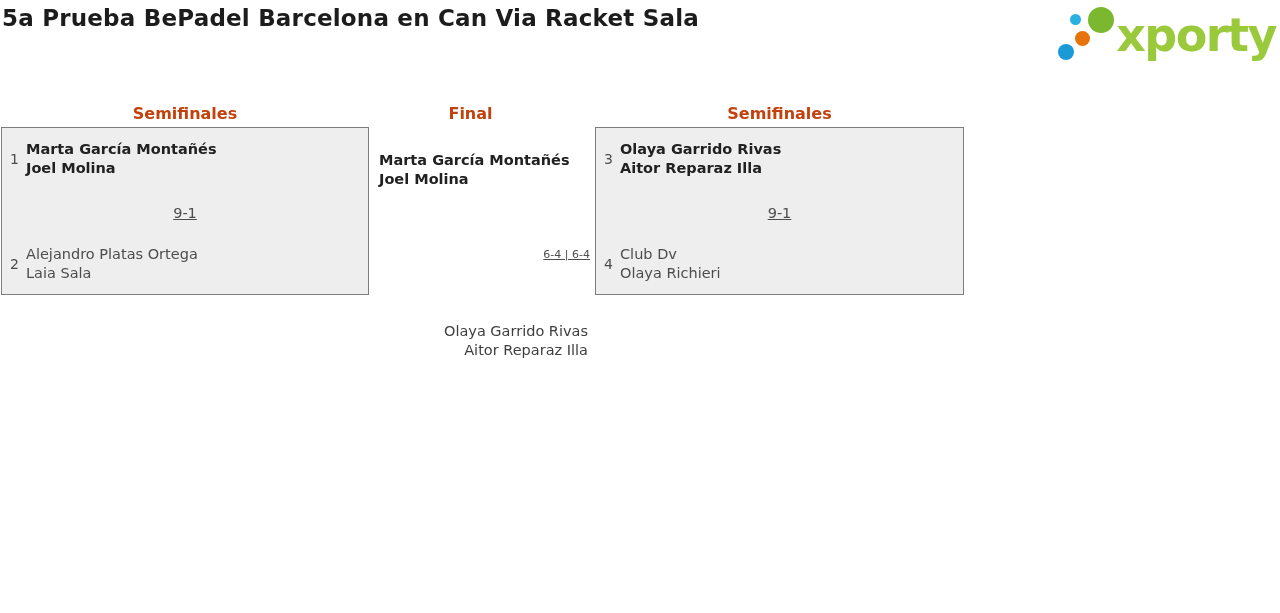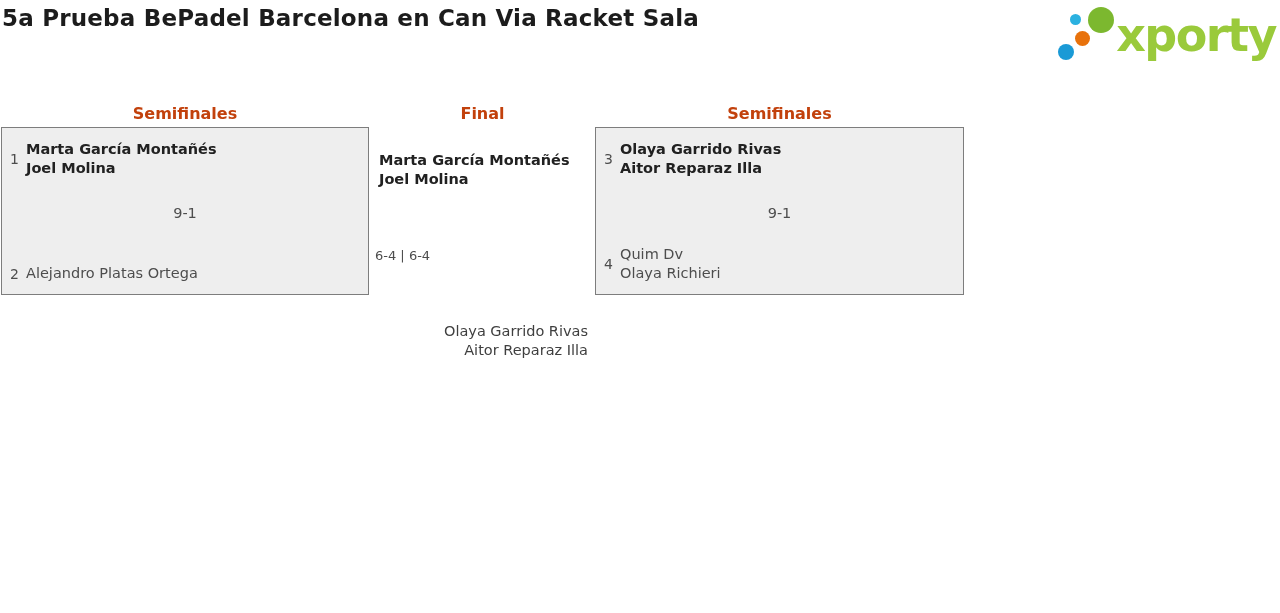--- a/index.html
+++ b/index.html
@@ -31,21 +31,21 @@
     font-size:46px; font-weight:700; color:#9aca3b;
     letter-spacing:-1.5px; line-height:1; 
   }
 
   
   .col-header {
     position:absolute; top:97px; height:20px;
     font-size:16px; font-weight:700; color:#c2410c; text-align:center;margin-top:7px;
   }
   .col-header.left   { left:1px;   width:368px; }
-  .col-header.center { left:375px; width:215px; }
+  .col-header.center { left:363px; width:215px; }
   .col-header.right  { left:595px; width:369px; }
 
   
   .match-box {
     position:absolute; top:127px; height:168px;
     background:#eeeeee; border:1px solid #7d7d7d;
   }
   .match-box.left  { left:1px;   width:368px; }
   .match-box.right { left:595px; width:369px; }
 
@@ -57,32 +57,32 @@
   .team.bottom { bottom:11px; }
   .seed {
     width:16px; flex:0 0 16px;
     font-size:14px; color:#4d4d4d; text-align:left;
   }
   .names { font-size:14.5px; line-height:19px; }
   .names.winner { font-weight:700; color:#212121; }
   .names.loser  { font-weight:400; color:#4d4d4d; }
   .score {
     position:absolute; left:0; width:100%; top:77px;
-    text-align:center; font-size:14.5px; color:#4d4d4d;
+    text-align:center; font-size:14.5px; color:#4d4d4d;text-decoration:underline;
   }
 
   
   .final-team-top {
     position:absolute; left:379px; top:151px;
     font-size:14.5px; font-weight:700; color:#212121; line-height:19px;
     text-align:left;
   }
   .final-score {
     position:absolute; left:375px; width:215px; top:248px;
-    text-align:left; font-size:13px; color:#4d4d4d;
+    text-align:right; font-size:11px; color:#4d4d4d;text-decoration:underline;
   }
   .final-team-bottom {
     position:absolute; left:375px; width:213px; top:322px;
     font-size:14.5px; font-weight:400; color:#3f3f3f; line-height:19px;
     text-align:right;
   }
 </style>
 </head>
 <body>
 
@@ -110,37 +110,38 @@
     <div class="names winner">
       <div>Marta García Montañés</div>
       <div>Joel Molina</div>
     </div>
   </div>
   <div class="score">9-1</div>
   <div class="team bottom">
     <span class="seed">2</span>
     <div class="names loser">
       <div>Alejandro Platas Ortega</div>
+      <div>Laia Sala</div>
     </div>
   </div>
 </div>
 
 <div class="match-box right">
   <div class="team top">
     <span class="seed">3</span>
     <div class="names winner">
       <div>Olaya Garrido Rivas</div>
       <div>Aitor Reparaz Illa</div>
     </div>
   </div>
   <div class="score">9-1</div>
   <div class="team bottom">
     <span class="seed">4</span>
     <div class="names loser">
-      <div>Quim Dv</div>
+      <div>Club Dv</div>
       <div>Olaya Richieri</div>
     </div>
   </div>
 </div>
 
 <div class="final-team-top">
   <div>Marta García Montañés</div>
   <div>Joel Molina</div>
 </div>
 <div class="final-score">6-4 | 6-4</div>

